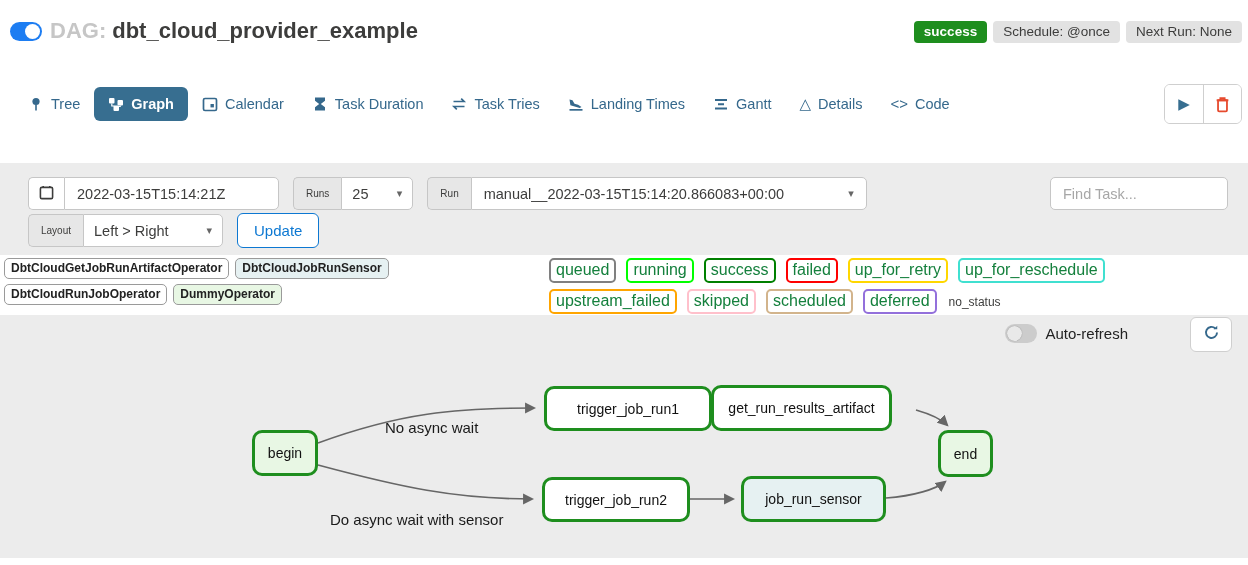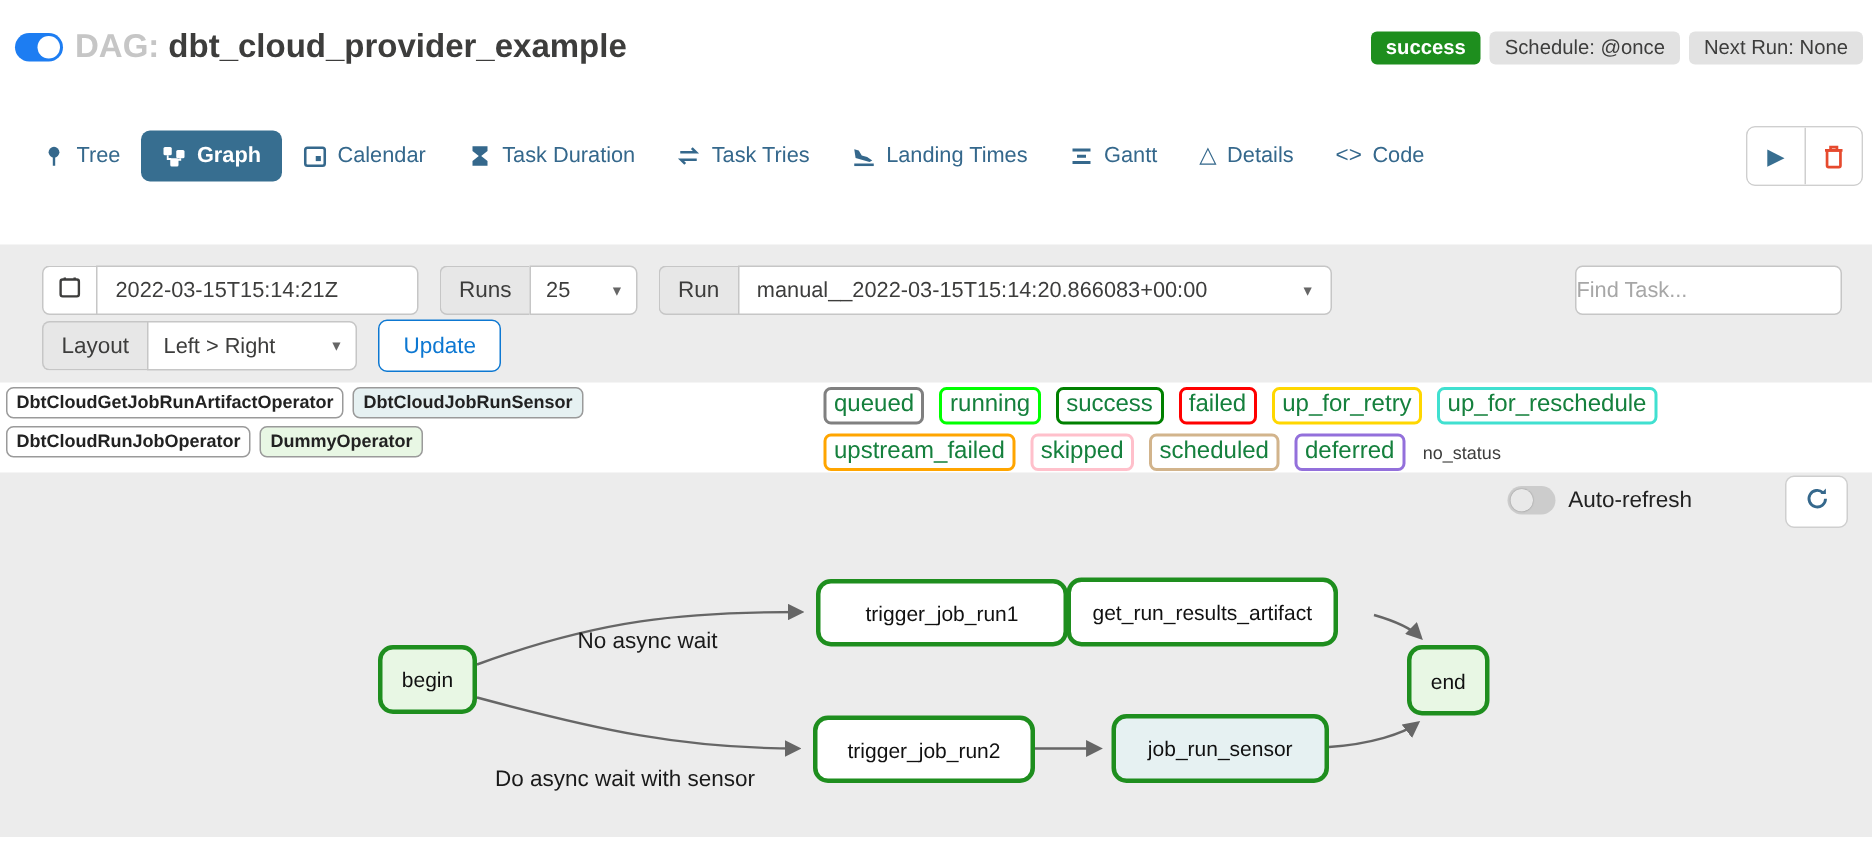--- a/index.html
+++ b/index.html
@@ -37,30 +37,30 @@
   .trash-svg { color:#e64a2e; width:17px; height:17px; }
 
   
   .filterbar { position:absolute; left:0; top:145px; width:1248px; height:92px; background:#ececec;margin-top:18px; }
   .frow { position:absolute; display:flex; align-items:center; }
   .frow1 { left:28px; top:14px; gap:14px; }
   .frow2 { left:28px; top:50px; gap:0; }
   .igroup { display:flex; align-items:stretch; height:33px; }
   .iaddon { display:flex; align-items:center; padding:0 12px; background:#e7e7e7;
     border:1px solid #c6c6c6; border-right:none; border-radius:5px 0 0 5px;
-    font-size:15px; color:#3d3d3c; }
+    font-size:10px; color:#3d3d3c; }
   .ifield { display:flex; align-items:center; background:#fff; border:1px solid #c6c6c6;
     border-radius:0 5px 5px 0; font-size:14.5px; color:#3d3d3c; padding:0 10px; }
   .cal-btn { border-radius:5px 0 0 5px; border-right:none; cursor:pointer; }
   .date-input { width:215px; border:1px solid #c6c6c6; border-radius:0 5px 5px 0;
     font-size:14.5px; padding:0 12px; color:#3d3d3c; font-family:"Liberation Sans",sans-serif; }
   .fselect { display:flex; align-items:center; gap:10px; cursor:pointer; }
   .chev { color:#666; font-size:11px; }
   .find-task { position:absolute; right:20px; top:14px; width:178px; height:33px;
-    border:1px solid #c6c6c6; border-radius:5px; padding:0 0; font-size:14.5px;
+    border:1px solid #c6c6c6; border-radius:5px; padding:0 12px; font-size:14.5px;
     color:#3d3d3c; font-family:"Liberation Sans",sans-serif; }
   .find-task::placeholder { color:#a7a7a7; }
   .update-btn { margin-left:14px; height:35px; padding:0 16px; background:#fff;
     border:1px solid #0d78d2; color:#0d78d2; font-size:15px; border-radius:6px;
     cursor:pointer; font-family:"Liberation Sans",sans-serif; }
 
   
   .legend { position:absolute; left:0; top:255px; width:1248px; height:55px; }
   .op-badges { position:absolute; left:4px; top:3px; width:540px; display:flex;
     flex-wrap:wrap; gap:5px 6px; }

